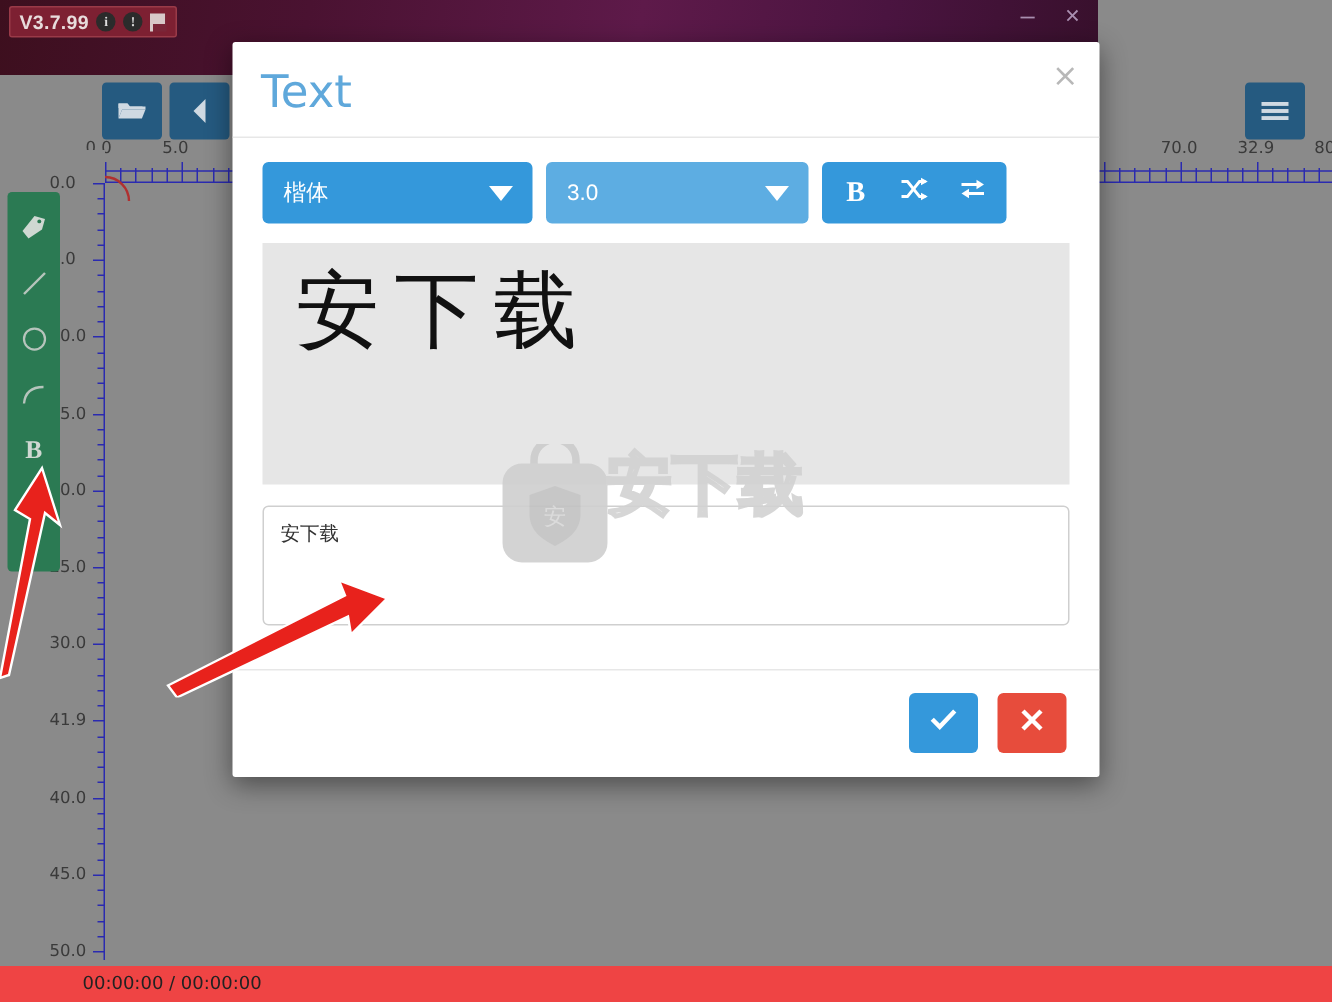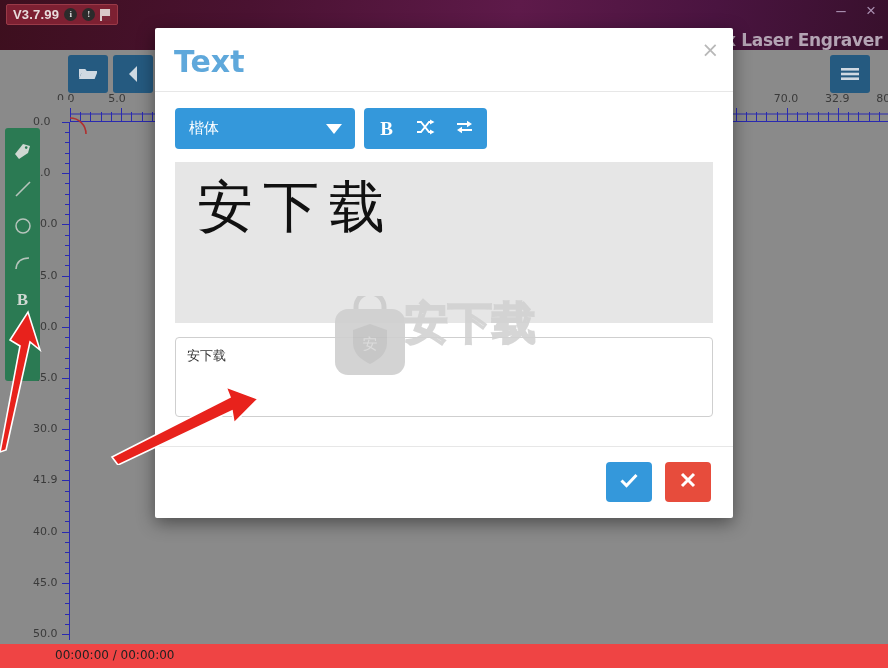--- a/index.html
+++ b/index.html
@@ -6,21 +6,21 @@
   body{
     width:888px;height:668px;overflow:hidden;
     font-family:"Liberation Sans","DejaVu Sans",sans-serif;
     background:#8a8a8a;position:relative;
   }
 
   
   #app{position:absolute;inset:0;}
 
   .titlebar{
-    position:absolute;left:0;top:0;width:888px;height:50px;
+    position:absolute;left:0;top:0;width:732px;height:50px;
     background:linear-gradient(100deg,#3d0f1e 0%,#4a1231 28%,#5e1a4a 58%,#4a1440 80%,#38102c 100%);
   }
   .version-badge{
     position:absolute;left:6px;top:4px;height:19px;
     background:#7d2032;border:1px solid #9a3a48;border-radius:2px;
     display:flex;align-items:center;gap:5px;padding:0 6px;
   }
   .version-badge .vtxt{
     color:#e8dcdc;font-size:13px;font-weight:bold;letter-spacing:.2px;
   }
@@ -101,21 +101,21 @@
   .modal{
     position:absolute;left:155px;top:28px;width:578px;height:490px;
     background:#ffffff;box-shadow:0 5px 18px rgba(0,0,0,.45);
     border-radius:2px;overflow:hidden;
   }
   .modal-head{
     position:relative;height:63px;border-bottom:1px solid #e7e7e7;
   }
   .modal-title{
     position:absolute;left:19px;top:16px;color:#5fa8db;
-    font-size:30px;font-weight:bold;font-family:"DejaVu Sans",sans-serif;
+    font-size:30px;font-weight:normal;font-family:"DejaVu Sans",sans-serif;
   }
   .modal-close{
     position:absolute;right:14px;top:12px;color:#b8b8b8;font-size:21px;
     line-height:21px;cursor:pointer;font-family:"DejaVu Sans",sans-serif;
   }
   .modal-body{position:relative;padding:0 20px;}
 
   .ctrlrow{display:flex;gap:9px;margin-top:16px;align-items:center;}
   .sel{
     position:relative;height:41px;border-radius:4px;display:flex;align-items:center;
@@ -454,20 +454,24 @@
       <div class="modal-close">×</div>
     </div>
 
     <div class="modal-body">
 
       <div class="ctrlrow">
         <div class="sel font">
           <span>楷体</span>
           <span class="caret"></span>
         </div>
+        <div class="sel size">
+          <span>3.0</span>
+          <span class="caret"></span>
+        </div>
         <div class="btngroup">
           <div class="gbtn">
             <span class="bold">B</span>
           </div>
           <div class="gbtn">
             <span>
               <svg width="19" height="16" viewBox="0 0 19 16">
                 <path d="M1 3 H5 L13 13 H17" stroke="#fff" stroke-width="1.9" fill="none"></path>
                 <path d="M1 13 H5 L13 3 H17" stroke="#fff" stroke-width="1.9" fill="none"></path>
                 <path d="M14 0.5 L18.5 3 L14 5.5 Z" fill="#fff"></path>

